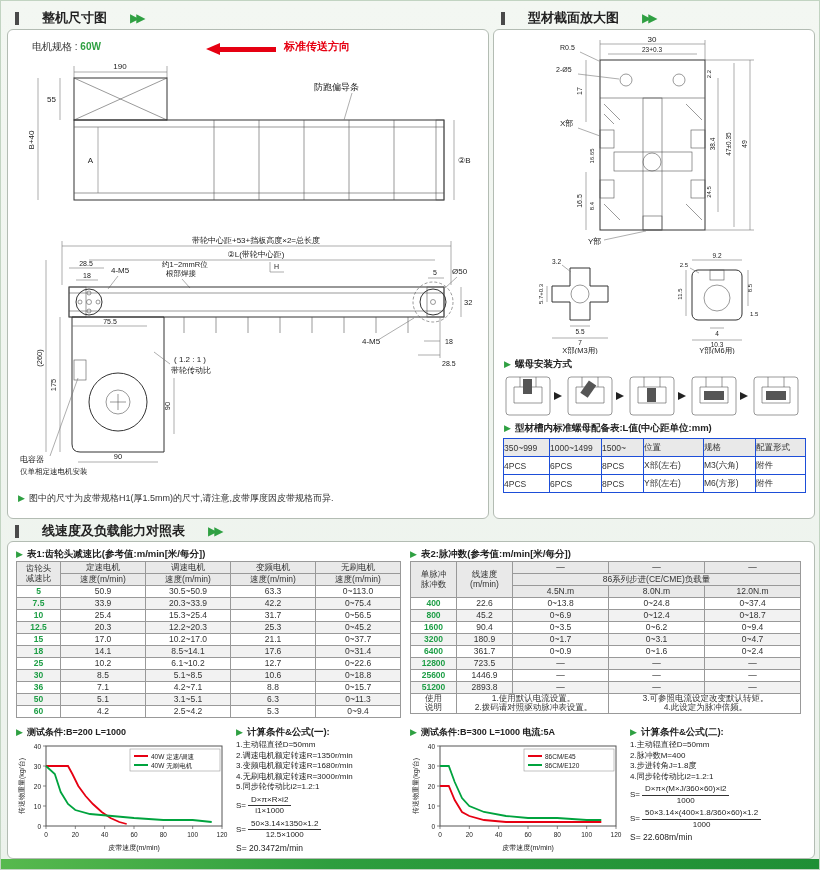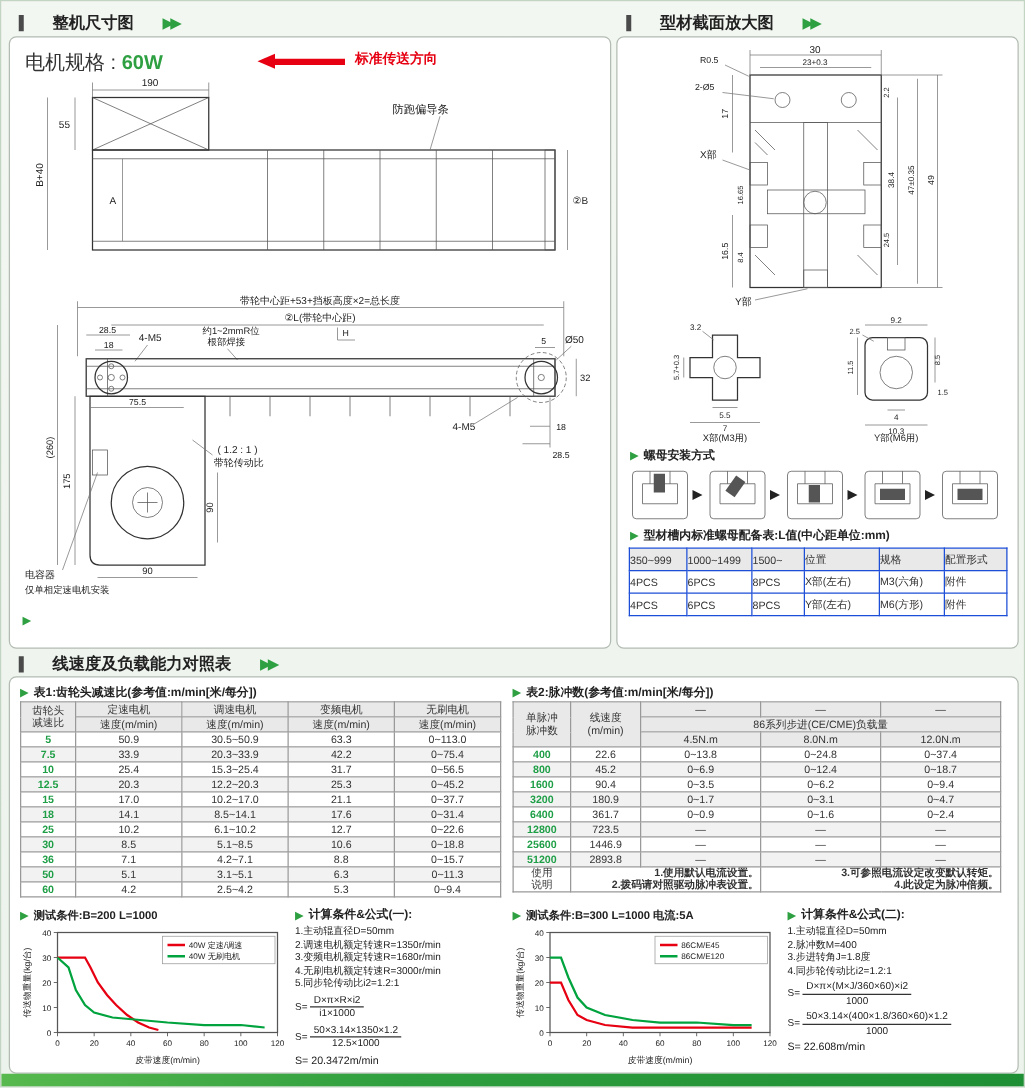--- a/index.html
+++ b/index.html
@@ -3,40 +3,40 @@
 <meta charset="utf-8">
 <style>
   *{margin:0;padding:0;box-sizing:border-box;}
   body{font-family:"Liberation Sans","DejaVu Sans",sans-serif;background:#fff;}
   .page{position:relative;width:820px;height:870px;background:linear-gradient(180deg,#f3f7f2,#ecf2ec);overflow:hidden;border:1px solid #c2d4c2;}
   .panel{position:absolute;background:#fff;border:1px solid #b3bcb3;border-radius:6px;}
   .sec-head{position:absolute;display:flex;align-items:center;gap:23px;height:18px;}
   .sec-bar{width:4px;height:13px;background:#4a4a4a;}
   .sec-title{font-size:13px;font-weight:bold;color:#222;}
   .chevs{color:#2fa042;font-size:12px;letter-spacing:-3px;font-weight:bold;}
-  .motor-line{position:absolute;left:12px;top:10px;font-size:16px;color:#333;}
+  .motor-line{position:absolute;left:24px;top:10px;font-size:10px;color:#333;}
   .motor-val{color:#2fa042;font-weight:bold;}
   .dir-arrow{position:absolute;left:198px;top:13px;display:flex;align-items:center;}
   .arr-head{width:0;height:0;border-top:6px solid transparent;border-bottom:6px solid transparent;border-right:14px solid #e60012;}
   .arr-bar{width:56px;height:5px;background:#e60012;}
   .dir-text{position:absolute;left:276px;top:9px;color:#e60012;font-weight:bold;font-size:11px;text-align:center;}
   .note-line{position:absolute;left:10px;top:462px;font-size:9px;color:#333;display:flex;gap:4px;align-items:center;width:466px;}
   .tri{color:#2fa042;font-size:9px;line-height:1;}
   .cap{display:flex;align-items:center;gap:4px;font-size:9.5px;font-weight:bold;color:#222;height:13px;}
   svg text{font-family:"Liberation Sans","DejaVu Sans",sans-serif;fill:#222;}
   .ol{stroke:#333;stroke-width:1;fill:none;}
   .thin{stroke:#555;stroke-width:0.6;fill:none;}
   .dim{stroke:#777;stroke-width:0.6;}
   .d6{font-size:6px;} .d65{font-size:6.5px;} .d7{font-size:7px;} .d75{font-size:7.5px;} .d8{font-size:8px;} .d9{font-size:9px;}
   .btable{border-collapse:collapse;table-layout:fixed;background:#fff;}
   .btable th,.btable td{border:1px solid #999;font-size:8.5px;text-align:center;padding:0 1px;height:12px;line-height:1.1;color:#333;overflow:hidden;}
   .btable th{background:#e9e9e9;font-weight:normal;}
   .btable tbody tr:nth-child(even) td{background:#f2f2f2;}
   .btable td.c0{color:#1e9e46;font-weight:bold;}
-  .btable .ta-l{text-align:right;padding-left:3px;font-weight:bold;}
+  .btable .ta-l{text-align:center;padding-left:3px;}
   .ntable{border-collapse:collapse;table-layout:fixed;width:302px;background:#fff;}
   .ntable th,.ntable td{border:1px solid #1d4ed8;font-size:8.5px;text-align:left;height:18px;color:#333;}
   .ntable th{background:#e9e9e9;font-weight:normal;}
   .calc{position:absolute;font-size:8px;color:#222;line-height:1.32;}
   .calc .cap{margin-bottom:1px;}
   .calc-line{white-space:nowrap;}
   .formula{display:flex;align-items:center;gap:2px;margin:2px 0;white-space:nowrap;}
   .frac{display:inline-block;text-align:center;vertical-align:middle;}
   .frac .num{display:block;border-bottom:1px solid #333;padding:0 3px;}
   .frac .den{display:block;padding:0 3px;}
@@ -187,20 +187,21 @@
         <line x1="426" y1="258" x2="426" y2="298" class="dim"></line>
         <line x1="410" y1="281" x2="426" y2="281" class="dim"></line>
         <text x="431" y="284" class="d7">18</text>
         <line x1="404" y1="295" x2="426" y2="295" class="dim"></line>
         <text x="428" y="306" class="d7">28.5</text>
       </g>
     </svg>
 
     <div class="note-line">
       <span class="tri">▶</span>
+      <span>图中的尺寸为皮带规格H1(厚1.5mm)的尺寸,请注意,皮带厚度因皮带规格而异.</span>
     </div>
   </div>
 
   <div class="panel" style="left:492px;top:28px;width:322px;height:490px;">
 
     <svg style="position:absolute;left:8px;top:4px;" width="304" height="214" viewBox="0 0 304 214">
       <g>
         <rect x="98" y="26" width="105" height="170" fill="#f4f4f4" class="ol"></rect>
         <circle cx="124" cy="46" r="6" class="thin" fill="#fff"></circle>
         <circle cx="177" cy="46" r="6" class="thin" fill="#fff"></circle>

